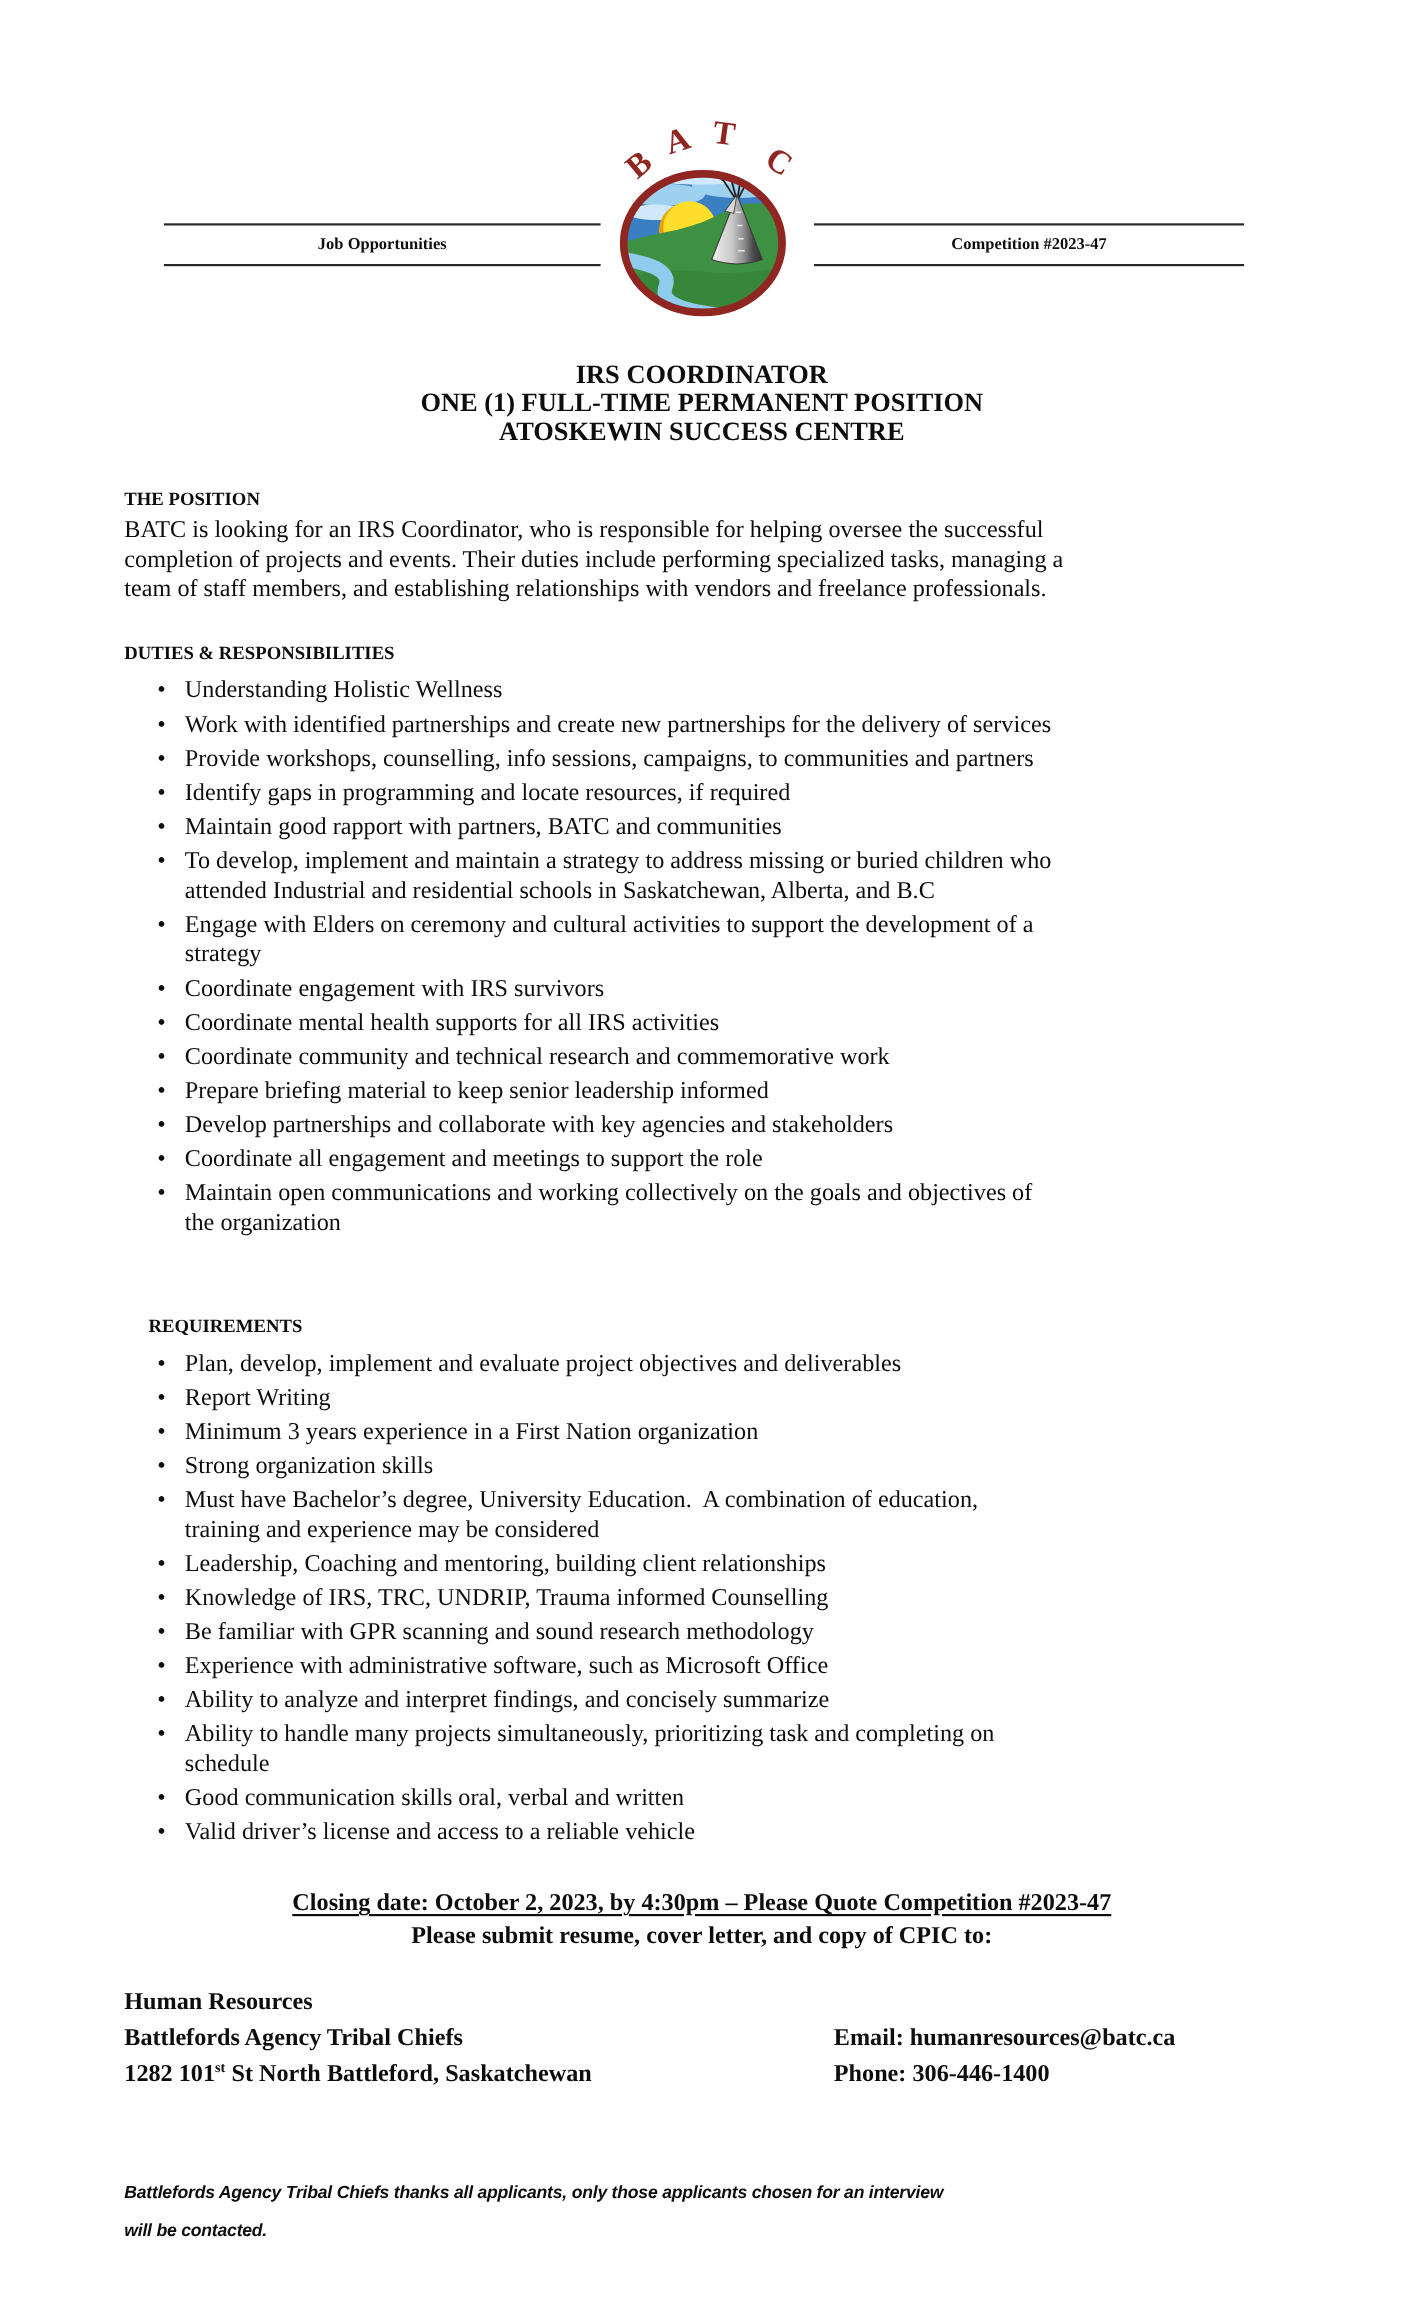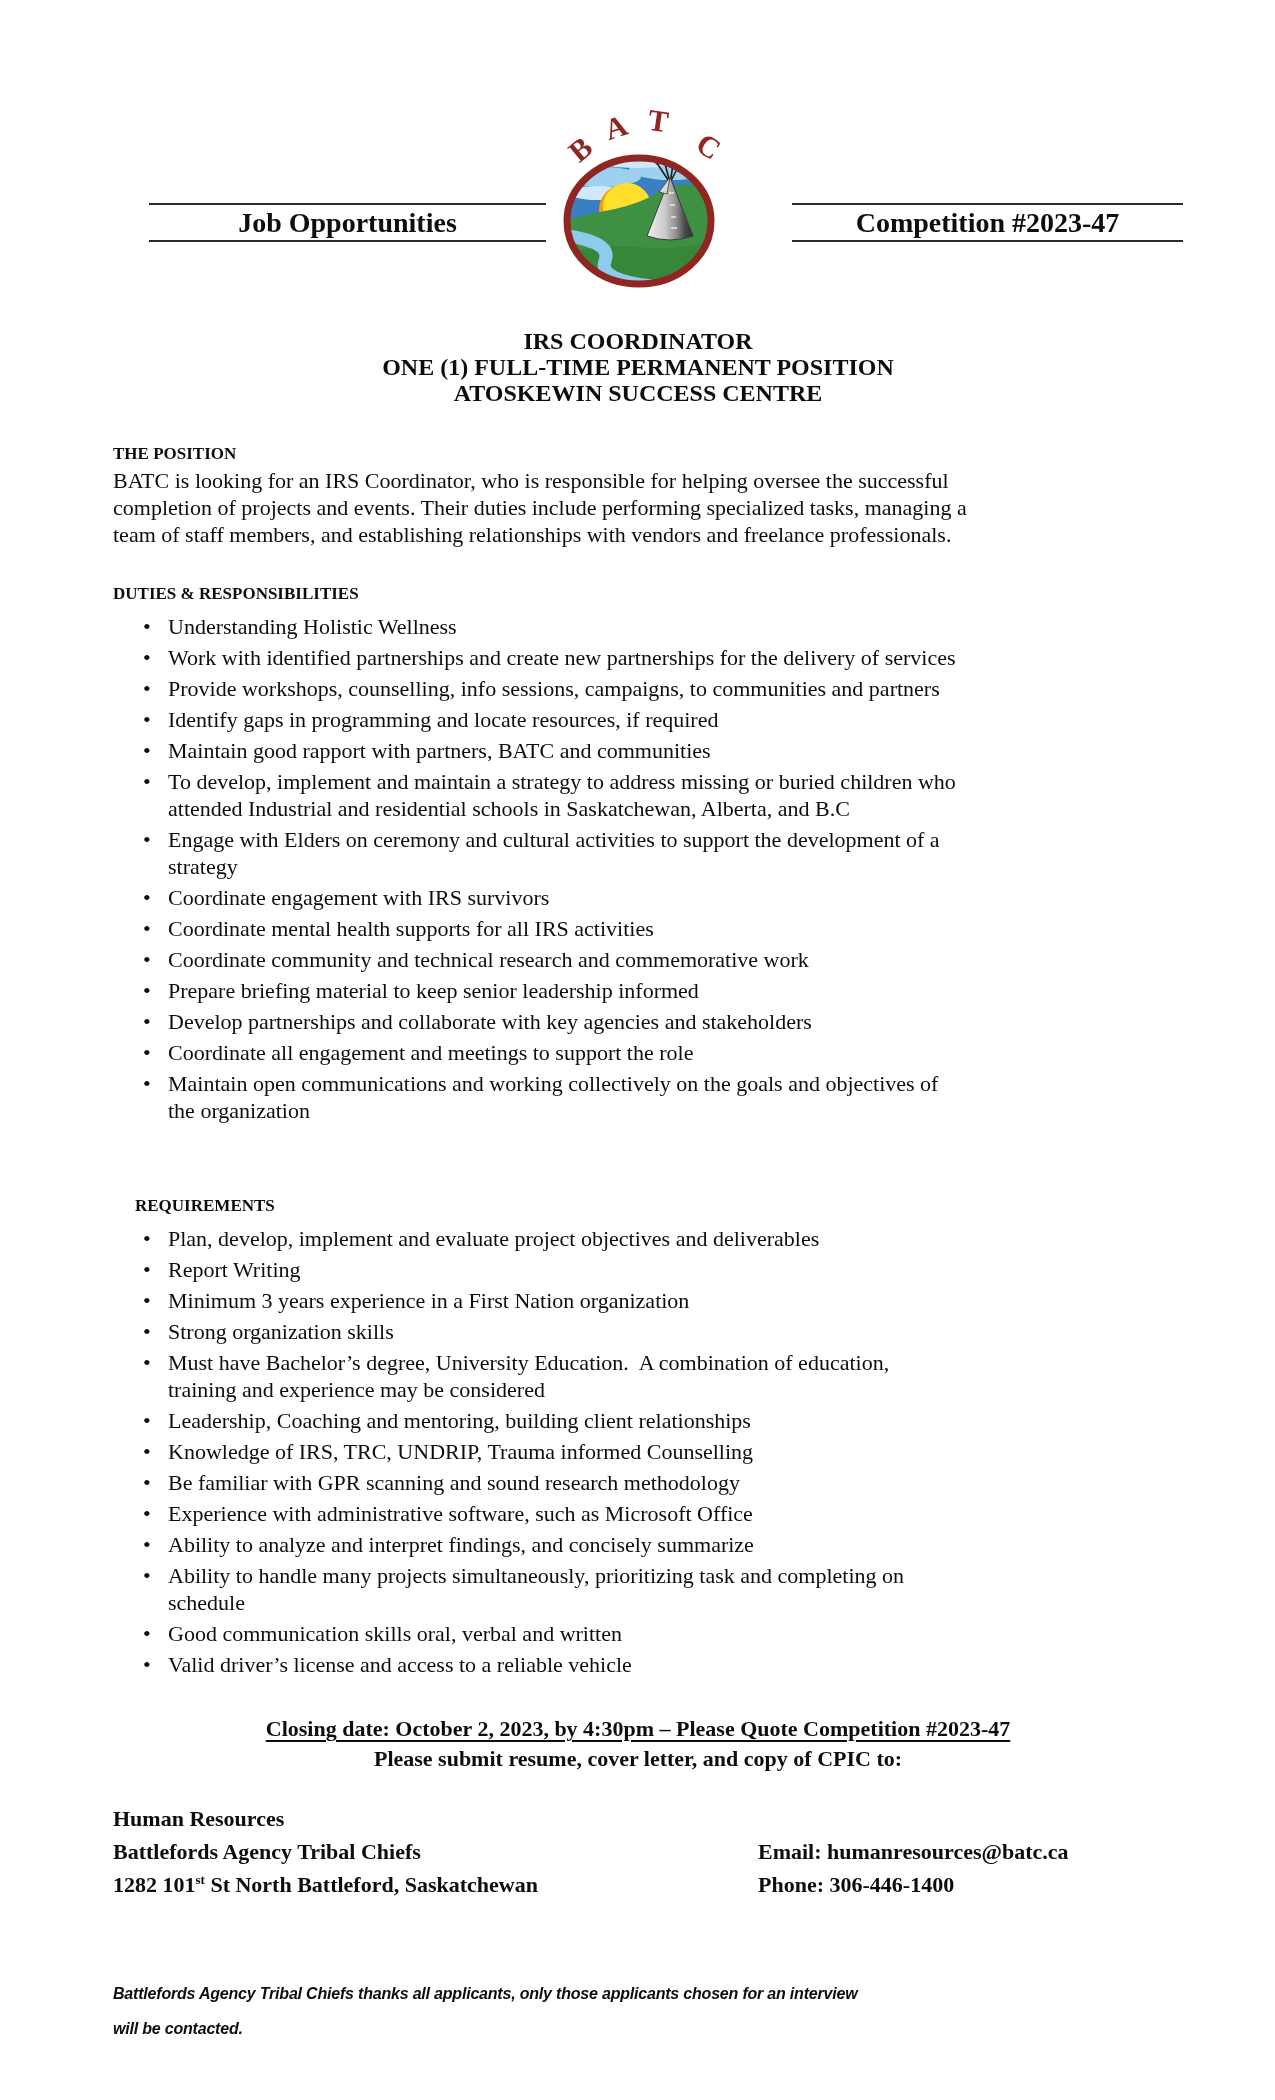--- a/index.html
+++ b/index.html
@@ -3,23 +3,23 @@
 <meta charset="utf-8">
 <style>
   * { margin:0; padding:0; box-sizing:border-box; }
   html,body { width:1275px; height:2100px; background:#ffffff; }
   body { font-family:"Liberation Serif", serif; font-size:22px; line-height:27px; color:#0d0d0d; overflow:hidden; }
 
   .page { position:relative; width:1275px; height:2100px; background:#fff; }
 
   
   .header { position:relative; height:300px; }
-  .rule-box { position:absolute; top:203px; height:39px; border-top:2px solid #2a2a2a; border-bottom:2px solid #2a2a2a; display:flex; align-items:center; justify-content:center; font-weight:bold; font-size:28px; }
+  .rule-box { position:absolute; top:203px; height:39px; border-top:2px solid #2a2a2a; border-bottom:2px solid #2a2a2a; display:flex; align-items:center; justify-content:center; font-weight:bold; font-size:15px; }
   .rule-box.left  { left:149px; width:397px; }
-  .rule-box.right { left:792px; width:391px; }
+  .rule-box.right { left:740px; width:391px; }
   .logo { position:absolute; left:553px; top:93px; width:172px; height:200px; }
   .logo svg { display:block; }
 
   
   .content { padding:0 112px 0 113px; }
 
   .title-block { margin-top:28px; text-align:center; font-weight:bold; font-size:24px; line-height:26px; }
 
   h2.sec { font-size:17px; line-height:27px; font-weight:bold; }
   .pos-h { margin-top:34px; }

